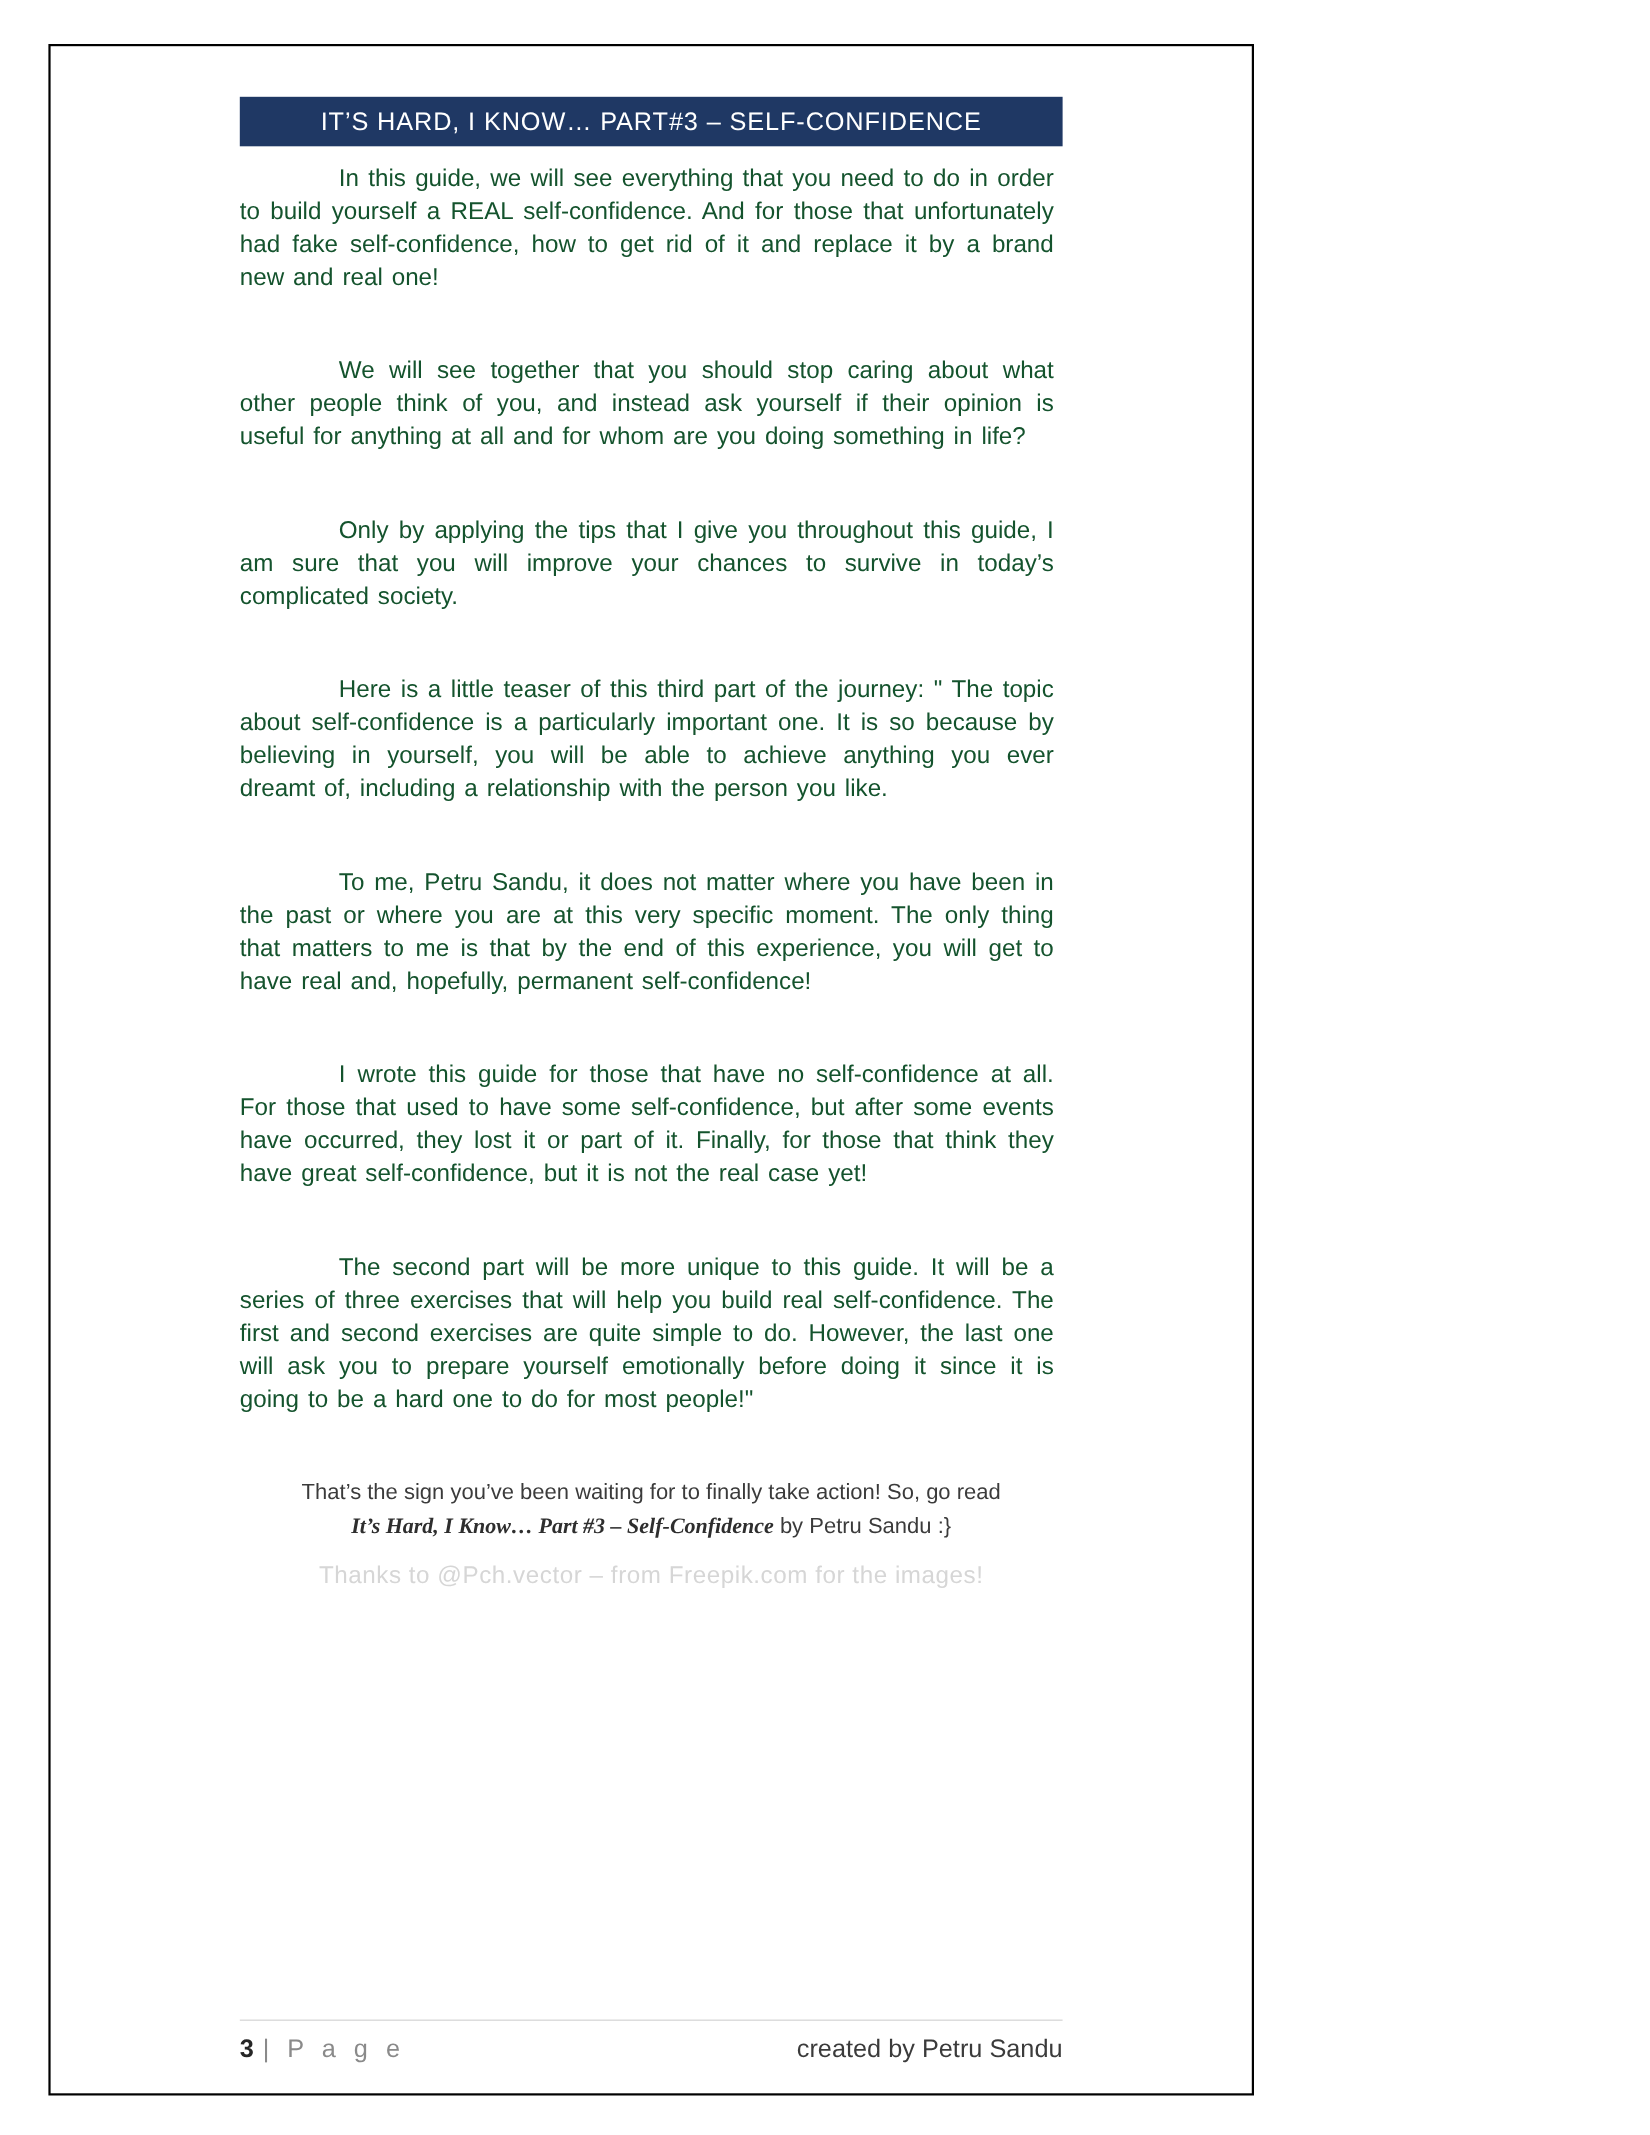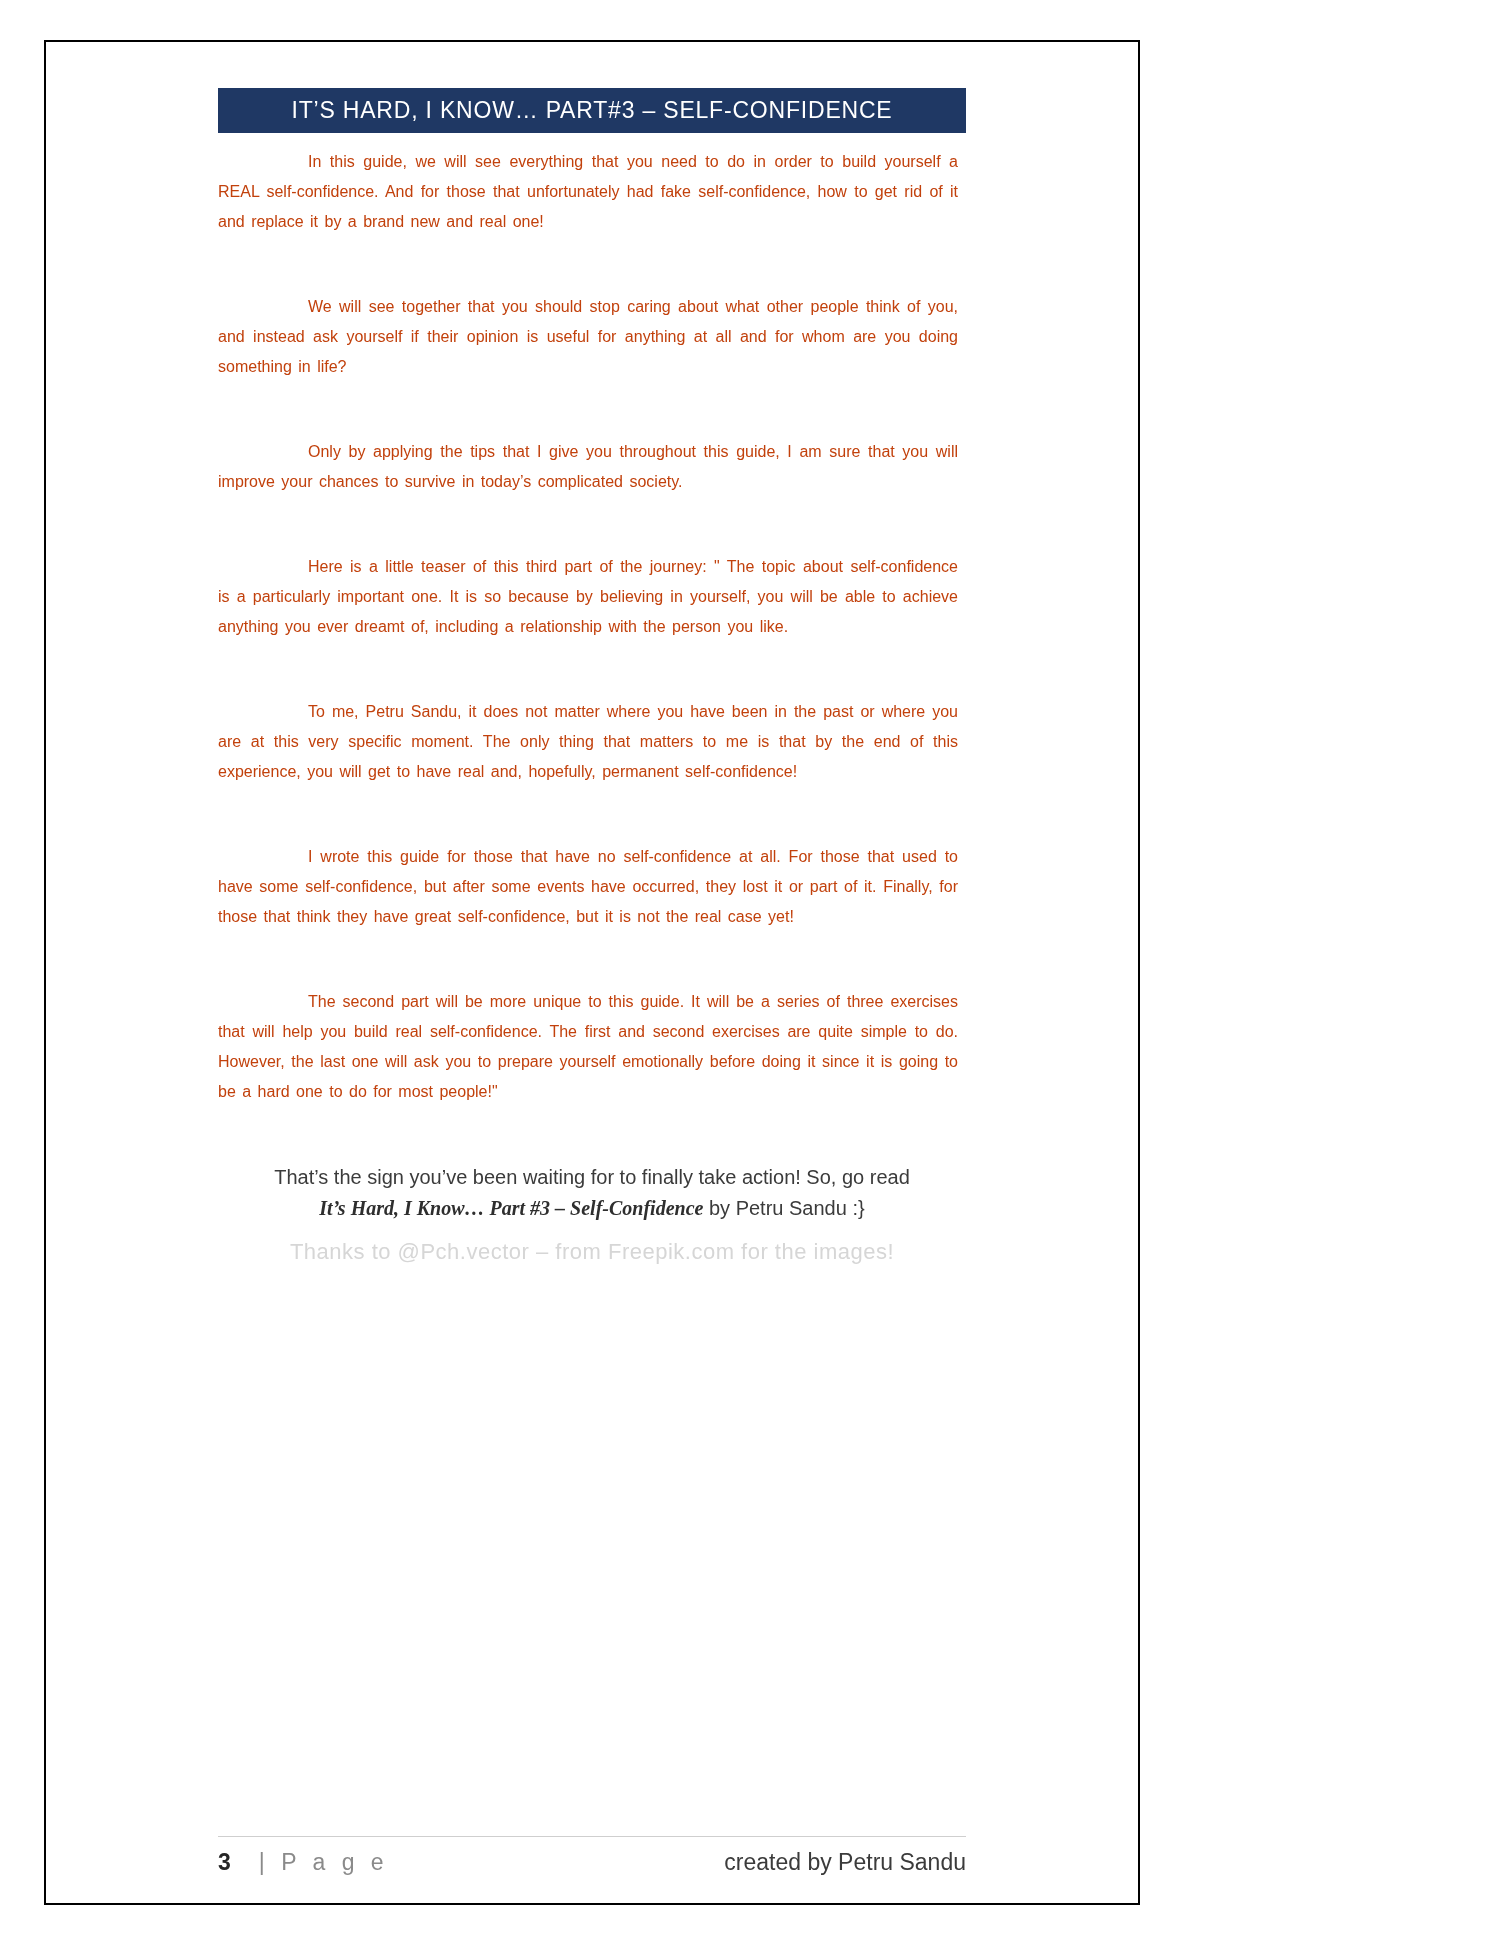--- a/index.html
+++ b/index.html
@@ -31,23 +31,23 @@
     align-items: center;
     justify-content: center;
     margin-bottom: 14px;
   }
   .header-title {
     color: #ffffff;
     font-size: 23px;
     letter-spacing: 0.8px;
   }
   p.para {
-    font-size: 16px;
+    font-size: 22px;
     line-height: 30px;
-    color: #c2410c;
+    color: #14532d;
     text-align: justify;
     text-indent: 90px;
     margin: 0 8px 55px 0;
     word-spacing: 2px;
   }
   .cta {
     text-align: center;
     font-size: 20px;
     line-height: 31px;
     color: #3b3b3b;
@@ -72,21 +72,21 @@
     top: 1836px;
     display: flex;
     justify-content: space-between;
     align-items: baseline;
     border-top: 1px solid #cfcfcf;
     padding-top: 12px;
     font-size: 23px;
   }
   .footer-left { color: #8a8a8a; }
   .pg-num { font-weight: bold; color: #262626; margin-right: 8px; }
-  .pg-label { color: #8a8a8a; letter-spacing: 5px; margin-left: 20px; }
+  .pg-label { color: #8a8a8a; letter-spacing: 5px; }
   .footer-right { color: #3b3b3b; }
 </style>
 </head>
 <body>
 
 <div class="page">
   <div class="page-border"></div>
 
   <div class="content">
 

